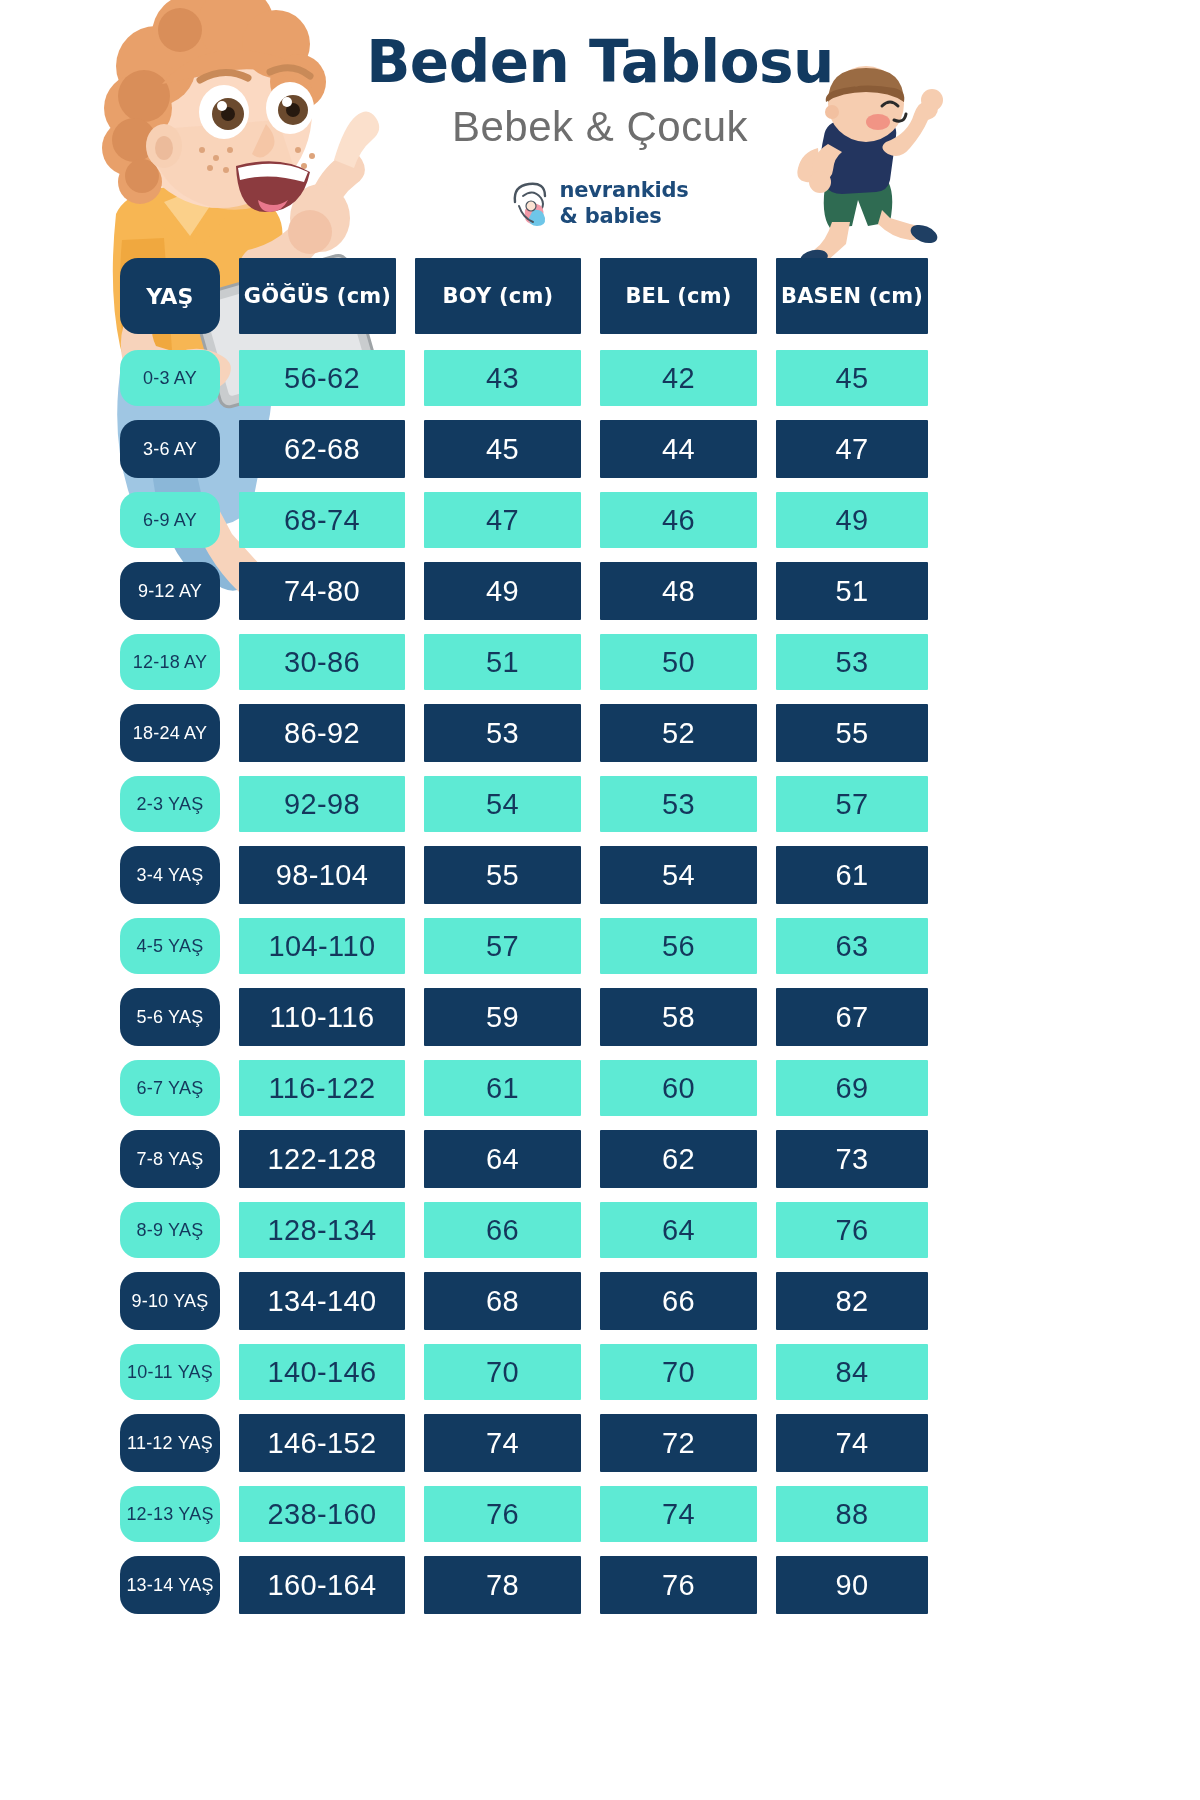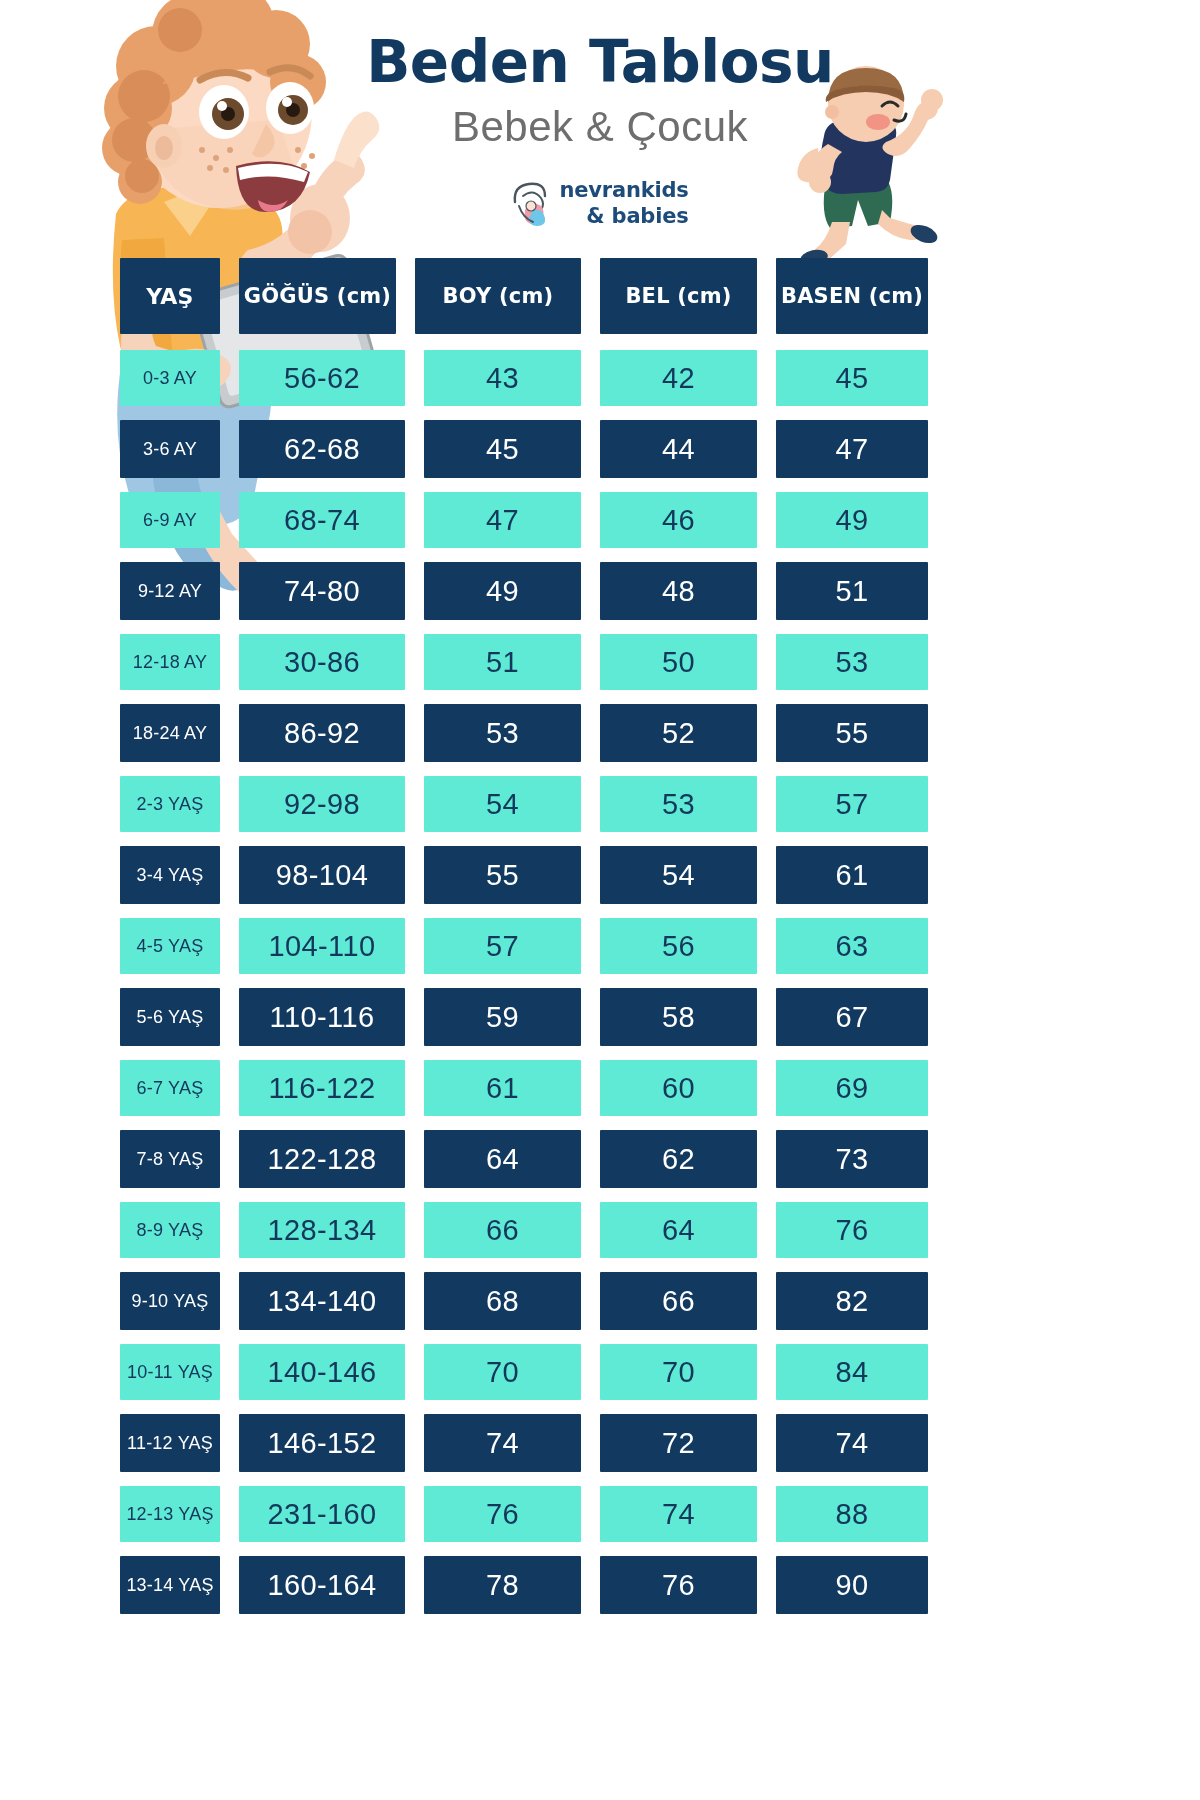--- a/index.html
+++ b/index.html
@@ -68,21 +68,21 @@
     justify-content: center;
     gap: 8px;
   }
   .brand-mark {
     width: 40px;
     height: 46px;
     flex: 0 0 40px;
     position: relative;
   }
   .brand-text {
-    text-align: right;
+    text-align: left;
     font-family: "DejaVu Sans", sans-serif;
     font-size: 21px;
     font-weight: bold;
     color: #1d4b7a;
     line-height: 1.25;
     letter-spacing: -0.2px;
   }
 
   
   .kid-left {
@@ -117,21 +117,21 @@
   .trow.head { margin-bottom: 16px; }
 
   .cell {
     box-sizing: border-box;
     display: flex;
     align-items: center;
     justify-content: center;
     border-radius: 1px;
   }
   
-  .c-age  { width: 100px; }
+  .c-age  { width: 100px; border-radius: 18px; }
   .c-boy  { width: 166px; }
   .c-gog  { width: 157px; }
   .c-bel  { width: 157px; }
   .c-bas  { width: 152px; }
 
   
   .head .cell {
     height: 76px;
     background: #123a60;
     color: #ffffff;
@@ -443,21 +443,21 @@
           </div>
           <div class="trow body-row dark">
             <div class="cell c-age age">11-12 YAŞ</div>
             <div class="cell c-boy val boy">146-152</div>
             <div class="cell c-gog val">74</div>
             <div class="cell c-bel val">72</div>
             <div class="cell c-bas val">74</div>
           </div>
           <div class="trow body-row light">
             <div class="cell c-age age">12-13 YAŞ</div>
-            <div class="cell c-boy val boy">231-160</div>
+            <div class="cell c-boy val boy">238-160</div>
             <div class="cell c-gog val">76</div>
             <div class="cell c-bel val">74</div>
             <div class="cell c-bas val">88</div>
           </div>
           <div class="trow body-row dark">
             <div class="cell c-age age">13-14 YAŞ</div>
             <div class="cell c-boy val boy">160-164</div>
             <div class="cell c-gog val">78</div>
             <div class="cell c-bel val">76</div>
             <div class="cell c-bas val">90</div>

